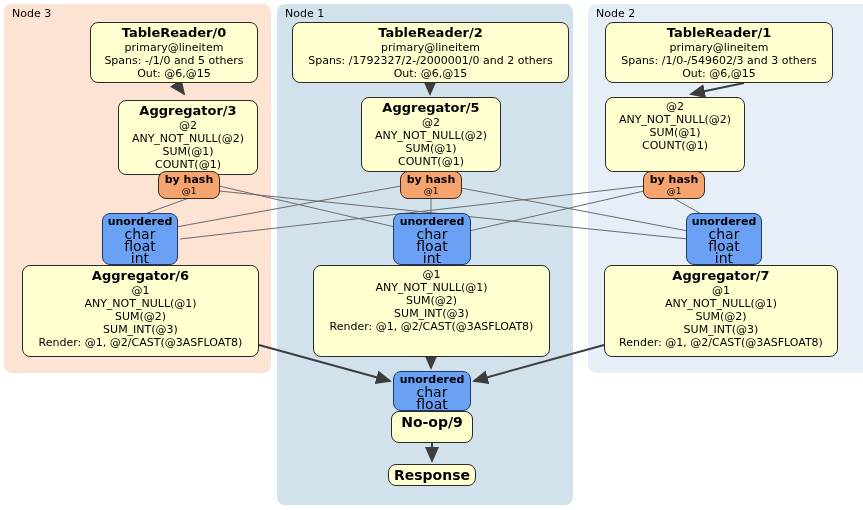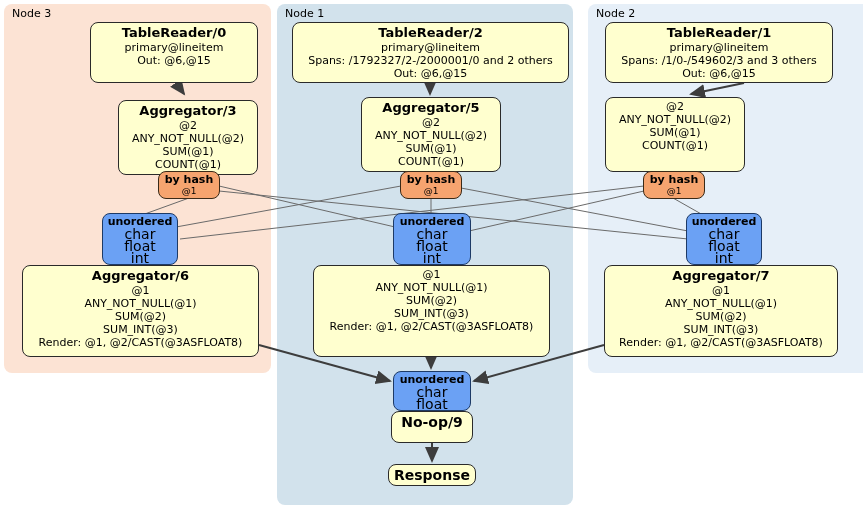--- a/index.html
+++ b/index.html
@@ -65,20 +65,21 @@
     <line x1="431" y1="198" x2="431" y2="214" stroke="#6a6a6a" stroke-width="1"></line>
     <line x1="461" y1="188" x2="688" y2="231" stroke="#6a6a6a" stroke-width="1"></line>
     <line x1="644" y1="186" x2="180" y2="239" stroke="#6a6a6a" stroke-width="1"></line>
     <line x1="644" y1="191" x2="469" y2="231" stroke="#6a6a6a" stroke-width="1"></line>
     <line x1="673" y1="198" x2="703" y2="215" stroke="#6a6a6a" stroke-width="1"></line>
   </svg>
 
   <div class="pbox" style="left:90px;top:22px;width:168px;height:61px;">
     <div class="title">TableReader/0</div>
     <div class="line">primary@lineitem</div>
+    <div class="line">Spans: -/1/0 and 5 others</div>
     <div class="line">Out: @6,@15</div>
   </div>
   <div class="pbox" style="left:118px;top:100px;width:140px;height:75px;">
     <div class="title">Aggregator/3</div>
     <div class="line">@2</div>
     <div class="line">ANY_NOT_NULL(@2)</div>
     <div class="line">SUM(@1)</div>
     <div class="line">COUNT(@1)</div>
   </div>
   <div class="pbox" style="left:22px;top:265px;width:237px;height:92px;">

